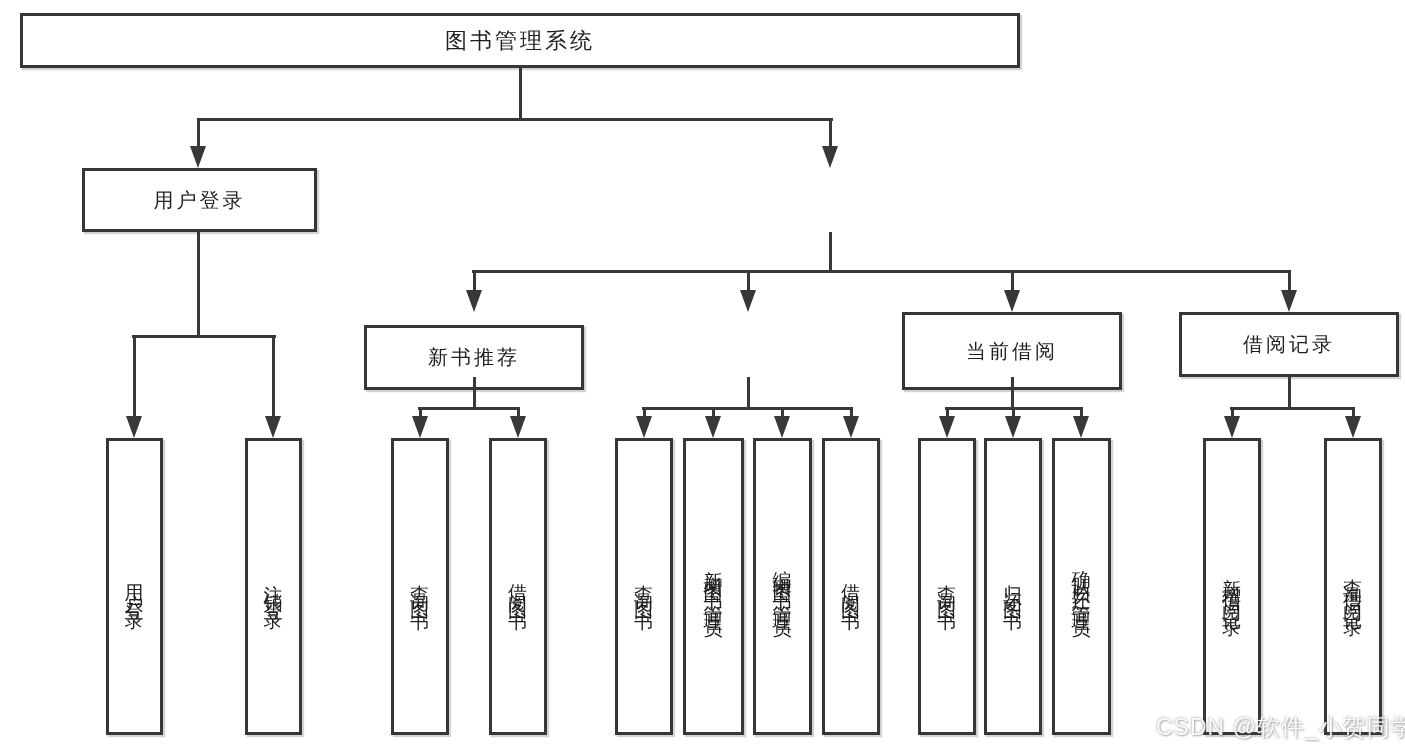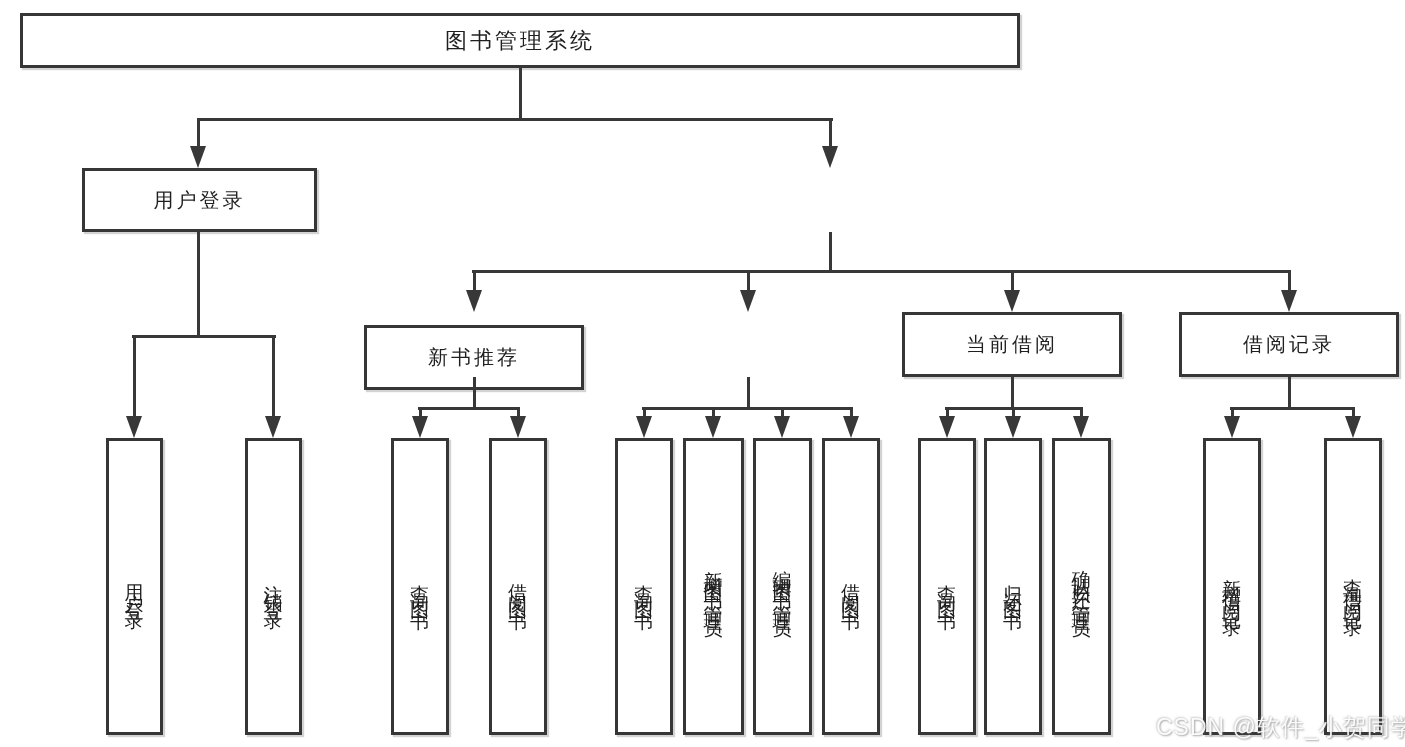--- a/index.html
+++ b/index.html
@@ -54,21 +54,21 @@
 <div class="canvas">
 
   <div class="node h root" style="left:20px;top:13px;width:1000px;height:55px;">图书管理系统</div>
 
   <div class="node h" style="left:82px;top:168px;width:235px;height:64px;">用户登录</div>
 
 
   <div class="node h" style="left:364px;top:312px;width:220px;height:65px;margin-top:13px;">新书推荐</div>
 
 
-  <div class="node h" style="left:902px;top:312px;width:220px;height:65px;">当前借阅</div>
+  <div class="node h" style="left:902px;top:312px;width:220px;height:78px;">当前借阅</div>
 
   <div class="node h" style="left:1179px;top:312px;width:220px;height:65px;">借阅记录</div>
 
   <div class="node v" style="left:106px;top:438px;width:57px;height:297px;">用户登录</div>
 
   <div class="node v" style="left:245px;top:438px;width:57px;height:297px;">注销登录</div>
 
   <div class="node v" style="left:391px;top:438px;width:58px;height:297px;">查询图书</div>
 
   <div class="node v" style="left:489px;top:438px;width:58px;height:297px;">借阅图书</div>

